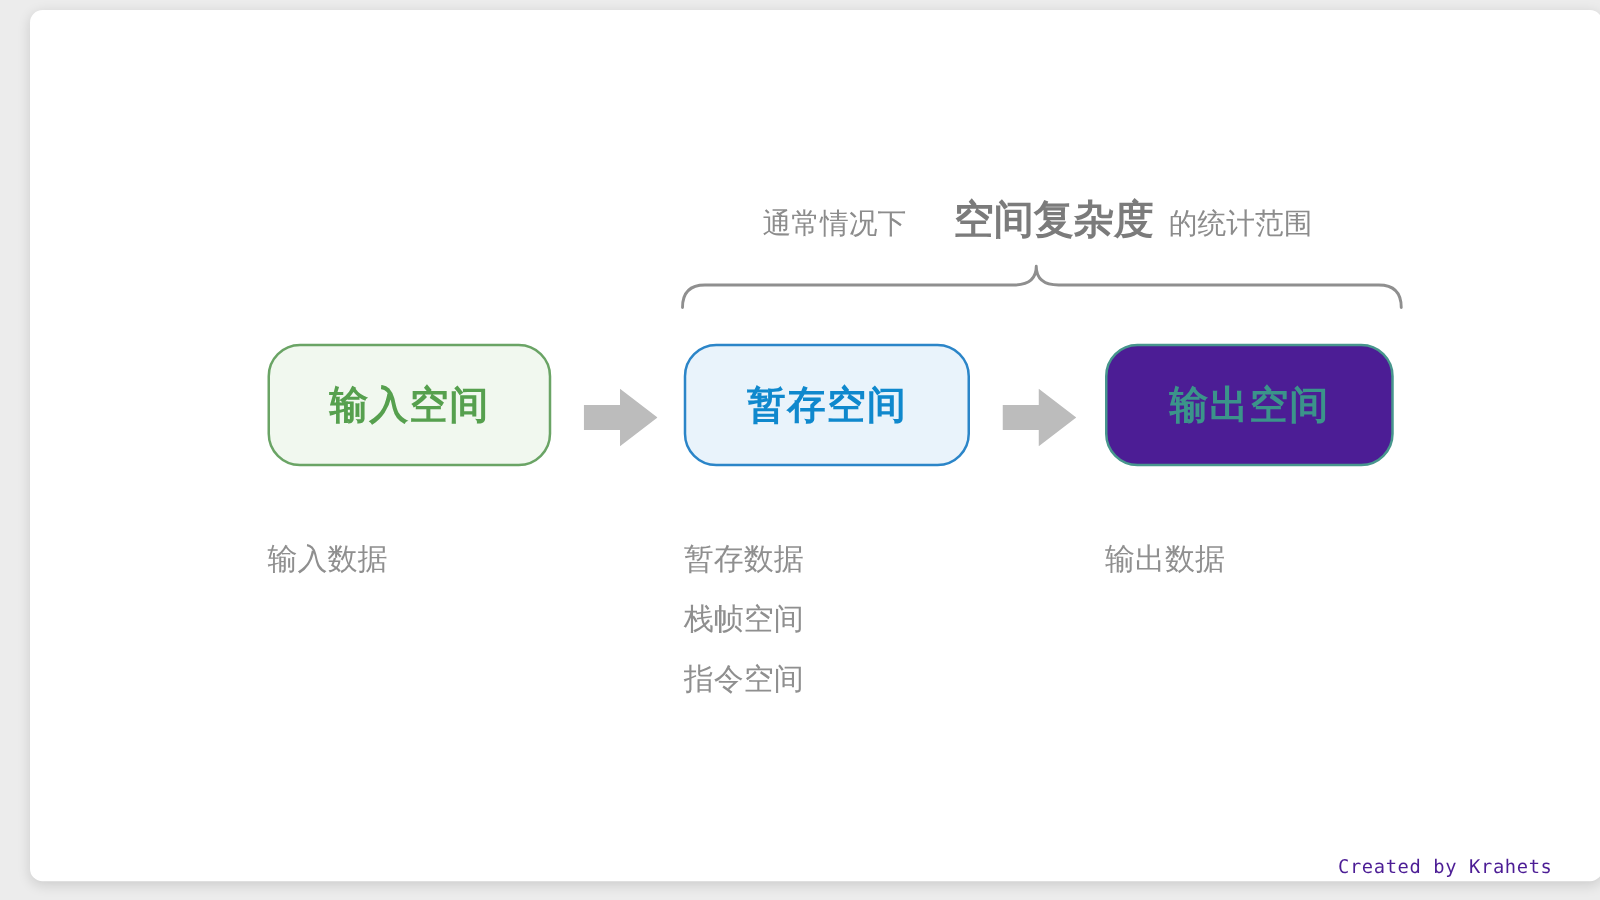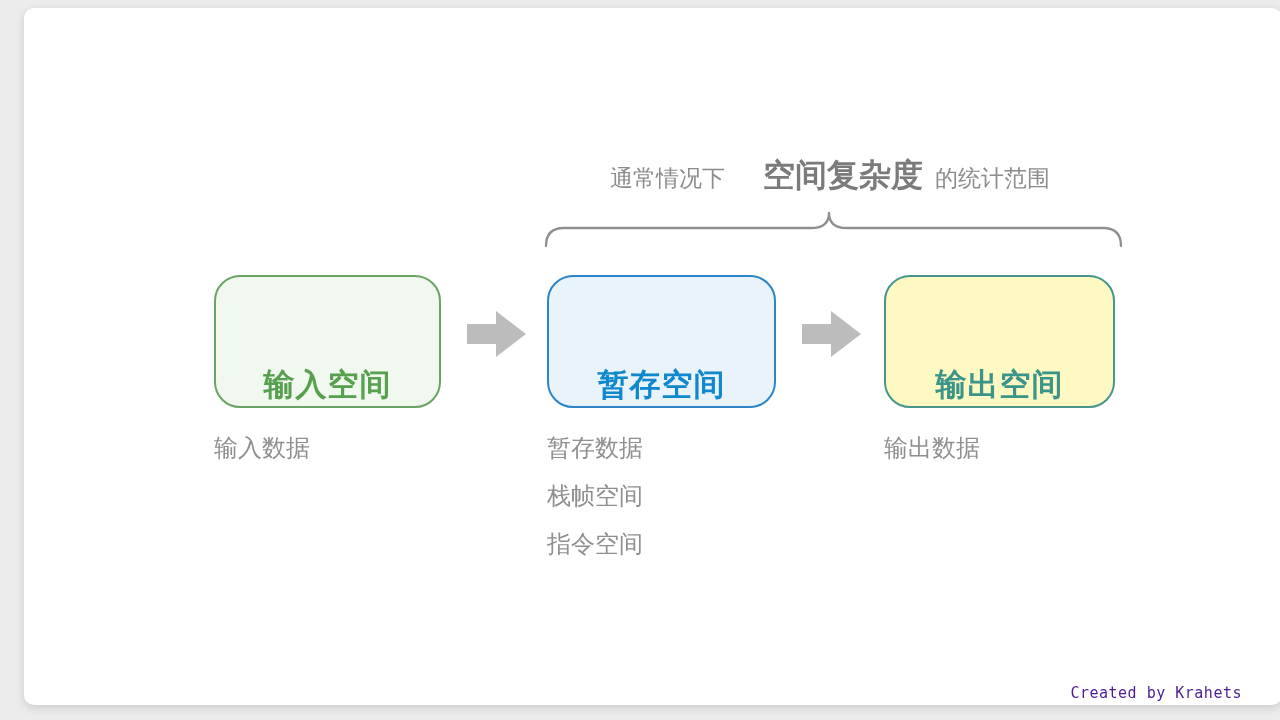--- a/index.html
+++ b/index.html
@@ -50,34 +50,34 @@
   .brace {
     position: absolute;
     left: 510px;
     top: 198px;
     width: 600px;
     height: 44px;
   }
   .box {
     position: absolute;
     top: 267px;
-    height: 133px;
+    height: 98px;
     border-radius: 26px;
     border: 2px solid;
     box-sizing: border-box;
     display: flex;
-    align-items: flex-end;
+    align-items: center;
     justify-content: center;
     font-size: 31px;
     font-weight: 700;
     letter-spacing: 1px;
   }
   .box-input  { left: 190px; width: 227px; border-color: #6aa465; background: #f1f8ef; color: #56a04e; }
   .box-temp   { left: 523px; width: 229px; border-color: #2b85c8; background: #e9f3fb; color: #0f88cd; }
-  .box-output { left: 860px; width: 231px; border-color: #47968d; background: #fef9c3; color: #3b948a; }
+  .box-output { left: 860px; width: 231px; border-color: #47968d; background: #4c1d95; color: #3b948a; }
   .arrow {
     position: absolute;
     top: 303px;
     width: 59px;
     height: 46px;
   }
   .arrow-1 { left: 443px; }
   .arrow-2 { left: 778px; }
   .ann {
     position: absolute;

